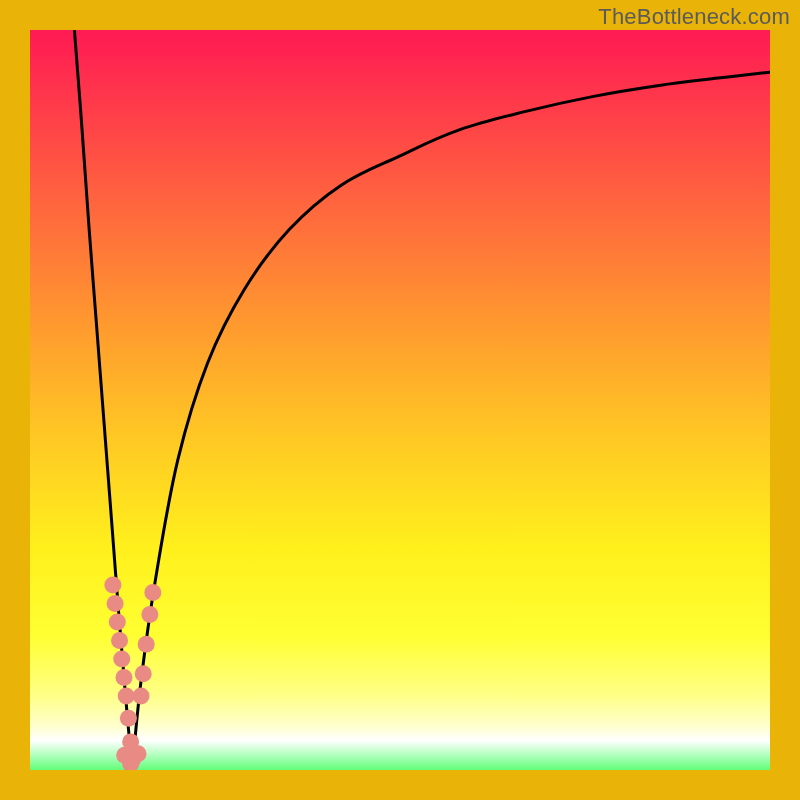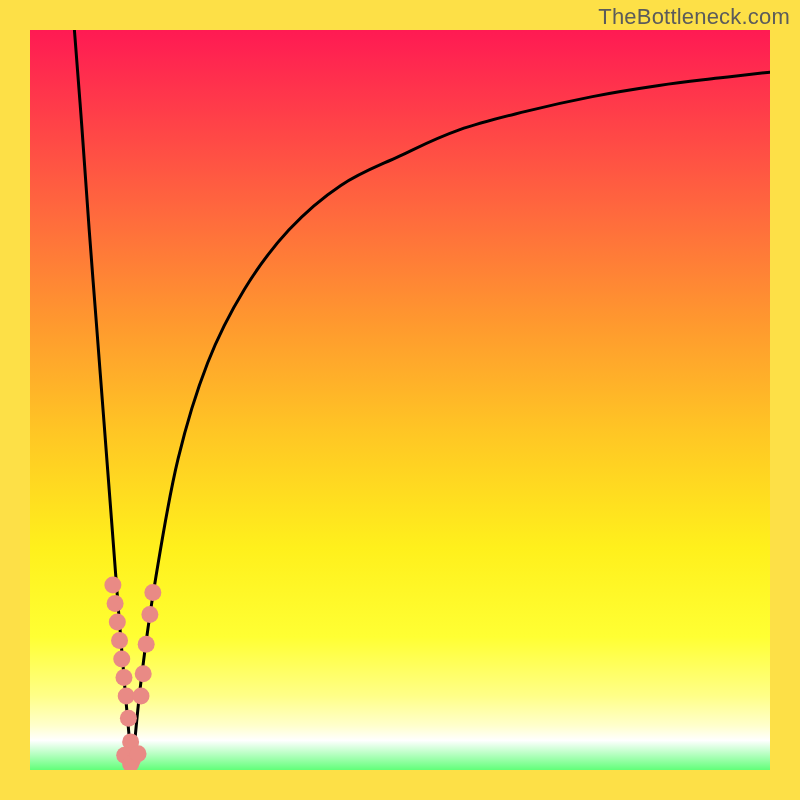--- a/index.html
+++ b/index.html
@@ -10,21 +10,21 @@
     overflow: hidden;
     background: #000;
     font-family: Arial, Helvetica, sans-serif;
   }
   .frame {
     position: absolute;
     top: 0;
     left: 0;
     width: 800px;
     height: 800px;
-    background: #fde047;
+    background: #eab308;
   }
   .plot {
     position: absolute;
     top: 30px;
     left: 30px;
     width: 740px;
     height: 740px;
     overflow: hidden;
   }
   .gradient {

